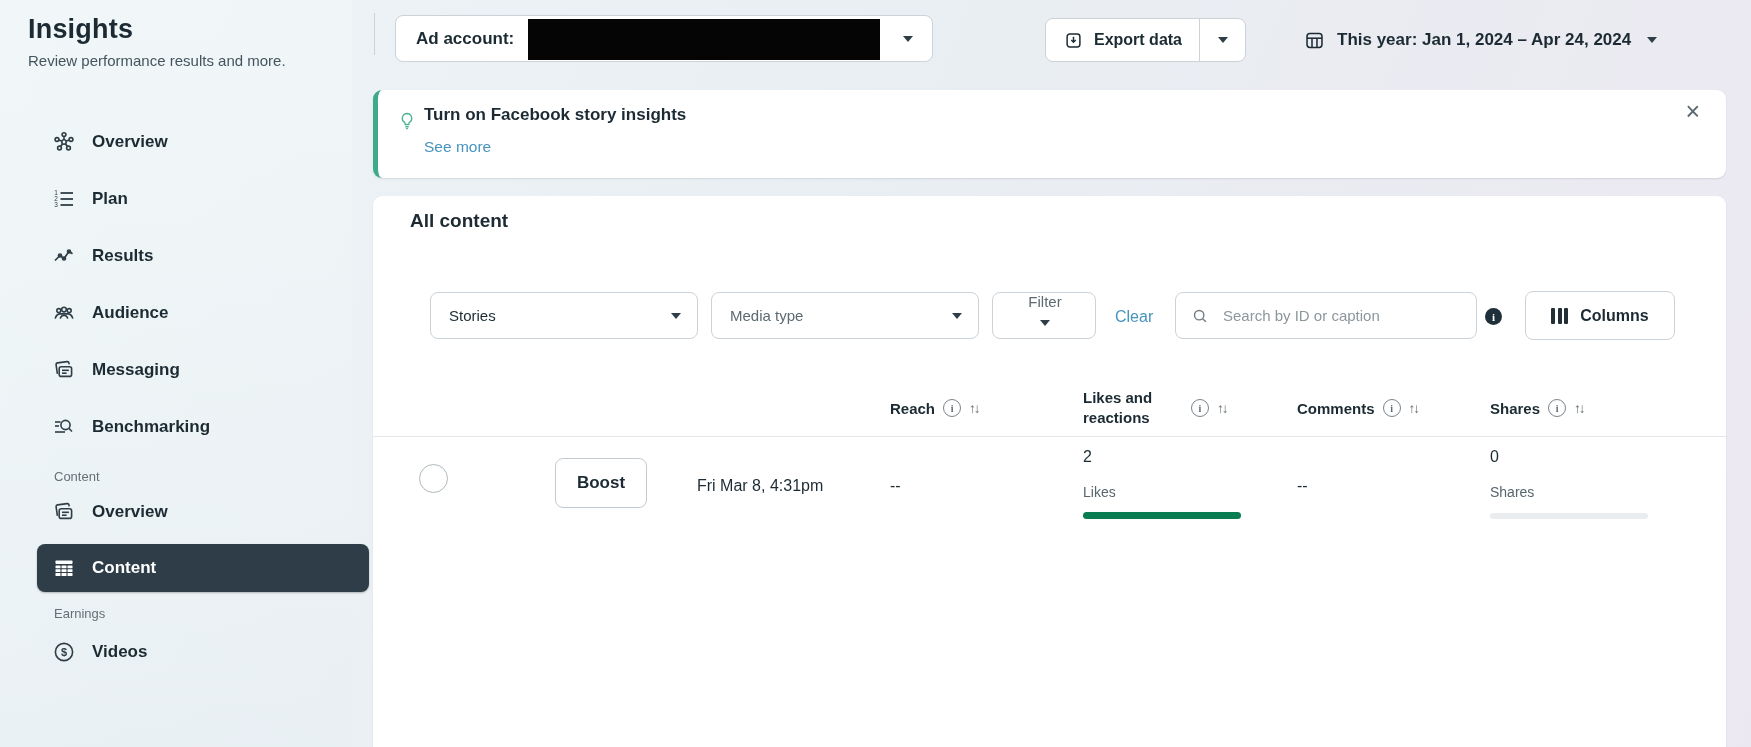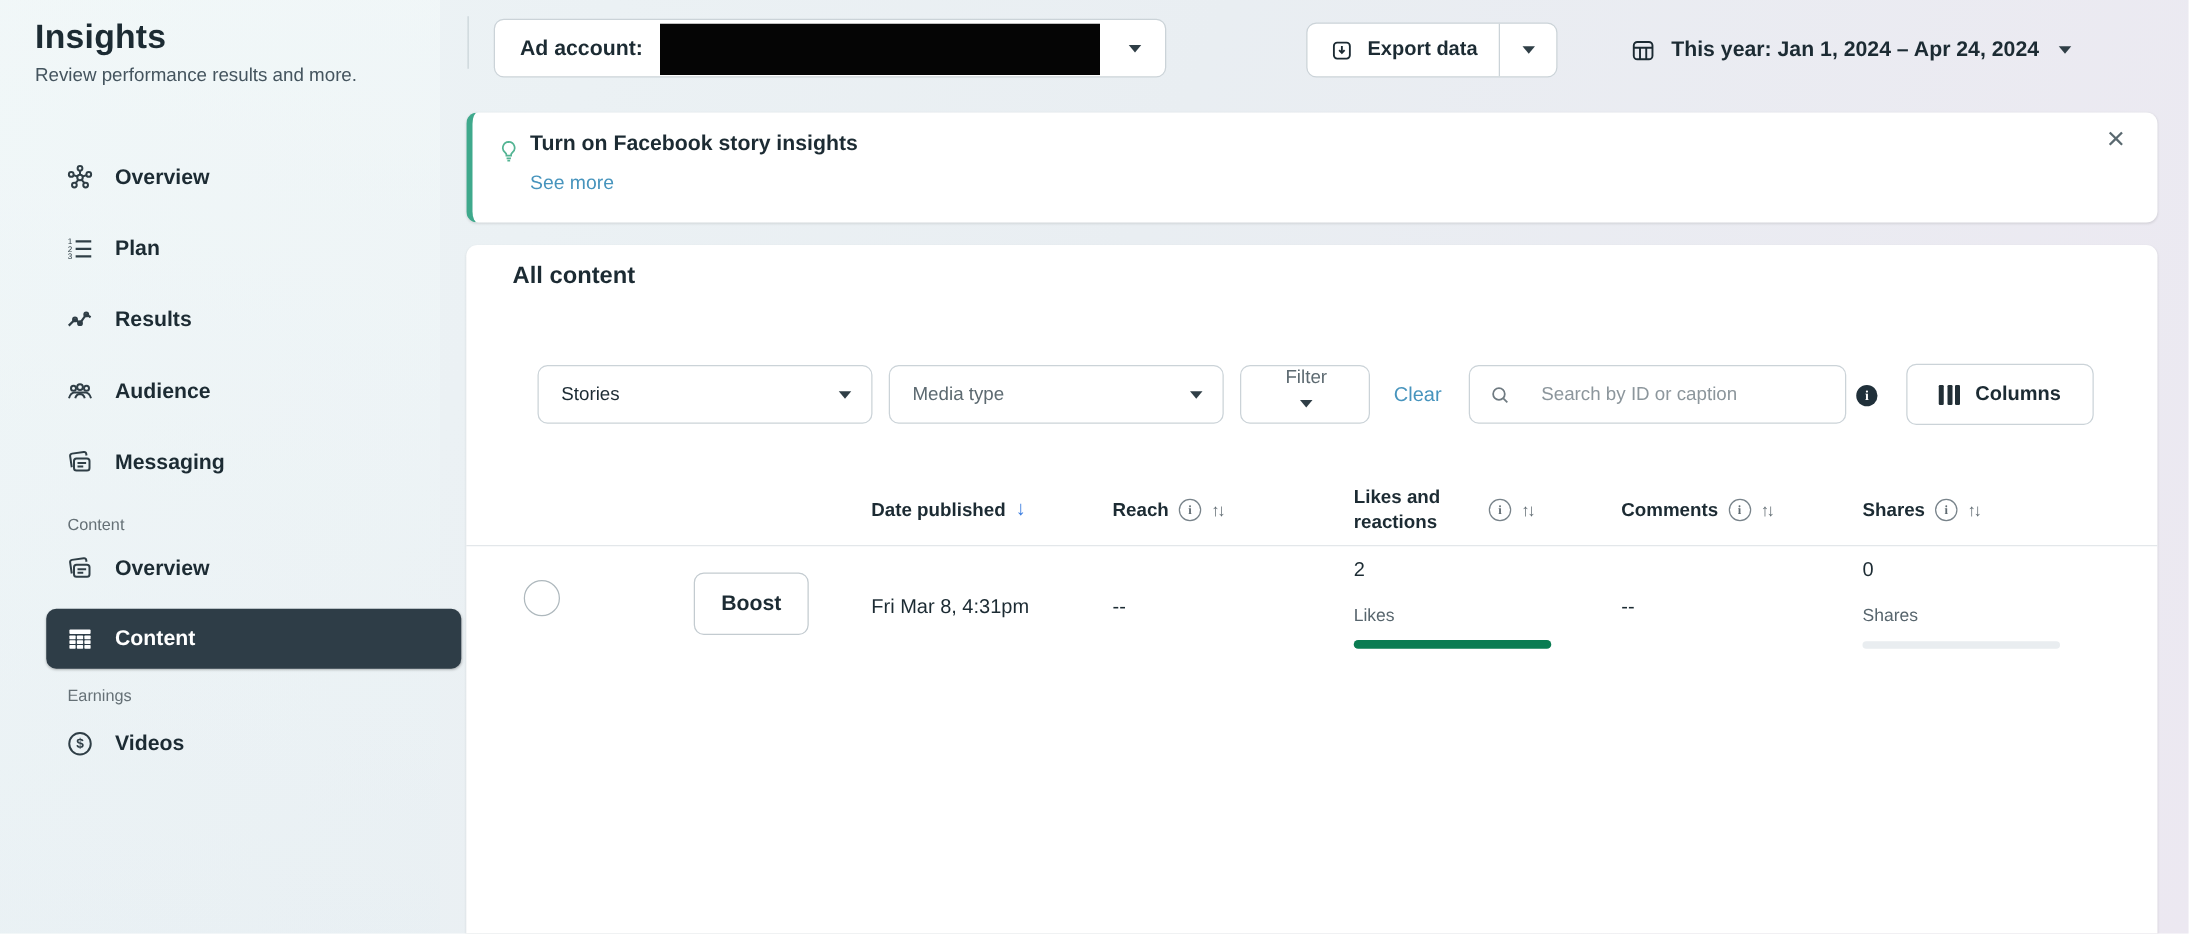--- a/index.html
+++ b/index.html
@@ -49,21 +49,21 @@
   .card{position:absolute;left:373px;top:196px;width:1353px;height:551px;background:#fff;
     border-radius:9px 9px 0 0;box-shadow:0 1px 2px rgba(0,0,0,.10);}
   .card .heading{position:absolute;left:37px;top:14px;font-size:19px;font-weight:800;}
   .dropdown{position:absolute;top:96px;height:47px;padding:0 16px 0 18px;justify-content:space-between;cursor:pointer;}
   .dropdown .lbl{font-size:15px;}
   .dropdown.placeholder .lbl{color:#5d6a71;}
   .dd-stories{left:57px;width:268px;}
   .dd-media{left:338px;width:268px;}
   .dd-filter{left:619px;width:104px;justify-content:flex-start;gap:10px;flex-direction:column;}
   .clear-link{position:absolute;left:742px;top:112px;font-size:16px;color:#4794bd;cursor:pointer;}
-  .searchbox{position:absolute;left:802px;top:96px;width:302px;height:47px;padding:0 12px 0 14px;gap:21px;}
+  .searchbox{position:absolute;left:802px;top:96px;width:302px;height:47px;padding:0 12px 0 14px;gap:11px;}
   .searchbox input{border:none;outline:none;flex:1;font-size:15px;font-family:inherit;color:#1c2b33;background:transparent;min-width:0;}
   .searchbox input::placeholder{color:#8c969c;}
   .info-filled{position:absolute;left:1112px;top:112px;width:17px;height:17px;border-radius:50%;
     background:#20303a;color:#fff;font-size:11px;font-weight:700;display:flex;align-items:center;justify-content:center;cursor:pointer;}
   .info-filled::after{content:'i';font-family:"Liberation Serif",serif;}
   .columns-btn{position:absolute;left:1152px;top:95px;width:150px;height:49px;justify-content:center;gap:12px;cursor:pointer;text-align:right;}
   .columns-btn .lbl{font-size:16px;font-weight:700;}
   .cols-icon{display:flex;gap:2.5px;}
   .cols-icon span{width:4px;height:16px;background:#222f36;border-radius:1px;}
   
@@ -157,20 +157,32 @@
         <span>
           <svg viewBox="0 0 24 24" width="24" height="24" fill="none" stroke="currentColor" stroke-width="1.6">
             <path d="M5.4,15.8 L4.1,6.9 a1.8,1.8 0 0 1 1.5-2 l9.4-1.3 a1.8,1.8 0 0 1 2,1.5 l.2,1.3"></path>
             <rect x="7.2" y="8.8" width="12.4" height="9.6" rx="2"></rect>
             <line x1="10" y1="12.3" x2="16.9" y2="12.3"></line>
               <line x1="10" y1="15.2" x2="14.6" y2="15.2"></line>
           </svg>
           </span>
         <span class="lbl">Messaging</span>
       </div>
+      <div class="nav-item">
+        <span>
+          <svg viewBox="0 0 24 24" width="24" height="24" fill="none" stroke="currentColor" stroke-width="1.6">
+            <line x1="3" y1="7" x2="8.5" y2="7"></line>
+              <line x1="3" y1="11" x2="7" y2="11"></line>
+            <circle cx="13.5" cy="10" r="4.6"></circle>
+              <line x1="16.8" y1="13.3" x2="20" y2="16.5"></line>
+            <line x1="3" y1="17" x2="13" y2="17"></line>
+          </svg>
+          </span>
+        <span class="lbl">Benchmarking</span>
+      </div>
 
       <div class="section-label">Content</div>
 
       <div class="nav-item sub">
         <span>
           <svg viewBox="0 0 24 24" width="24" height="24" fill="none" stroke="currentColor" stroke-width="1.6">
             <path d="M5.4,15.8 L4.1,6.9 a1.8,1.8 0 0 1 1.5-2 l9.4-1.3 a1.8,1.8 0 0 1 2,1.5 l.2,1.3"></path>
             <rect x="7.2" y="8.8" width="12.4" height="9.6" rx="2"></rect>
             <line x1="10" y1="12.3" x2="16.9" y2="12.3"></line>
               <line x1="10" y1="15.2" x2="14.6" y2="15.2"></line>
@@ -291,24 +303,20 @@
 
     <div class="ctl columns-btn">
       <span class="cols-icon">
           <span></span>
           <span></span>
           <span></span>
         </span>
       <span class="lbl">Columns</span>
     </div>
 
-    <div class="th th-date">
-      <span class="lbl">Date published</span>
-      <span class="sorted">↓</span>
-    </div>
     <div class="th th-reach">
       <span class="lbl">Reach</span>
       <span class="i-info"></span>
       <span class="sort">↑↓</span>
     </div>
     <div class="th th-likes">
       <span class="lbl">Likes and reactions</span>
       <span class="i-info"></span>
       <span class="sort">↑↓</span>
     </div>

